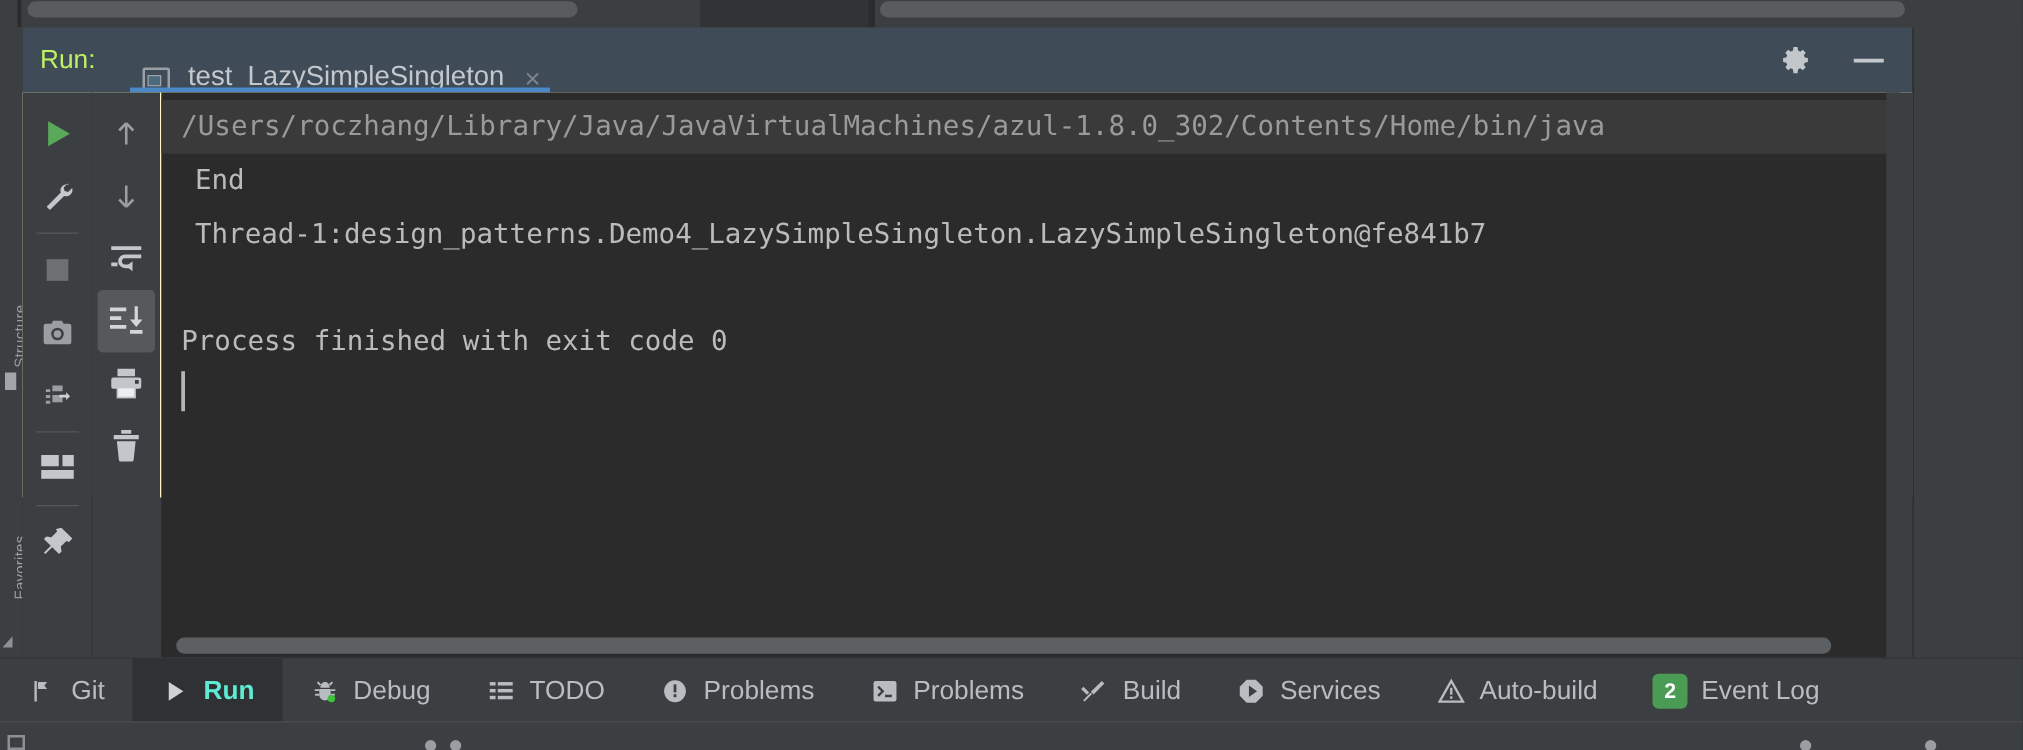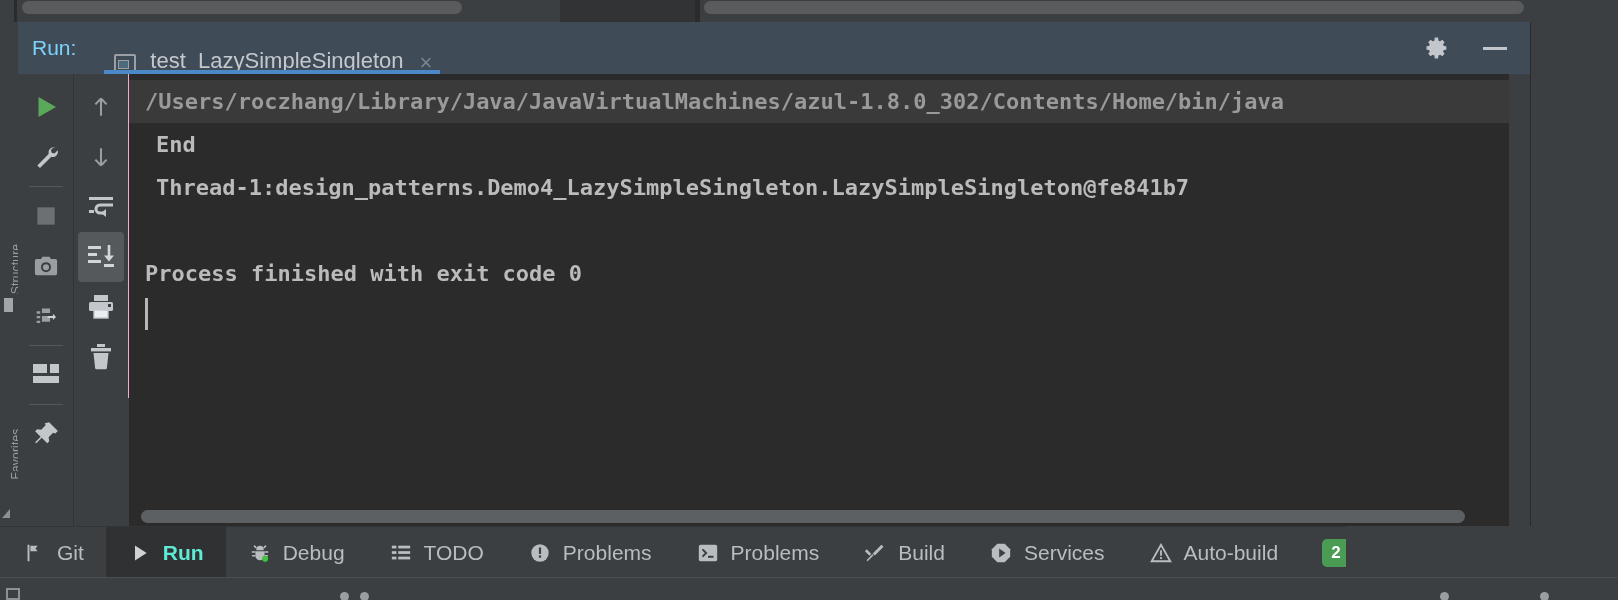--- a/index.html
+++ b/index.html
@@ -93,21 +93,21 @@
     position: absolute;
     left: 18px; top: 22px;
     width: 1512px; height: 52px;
     background: #3f4b57;
     display: flex;
     align-items: center;
     box-sizing: border-box;
   }
   .run-label {
     margin-left: 14px;
-    color: #7dd3fc;
+    color: #bef264;
     font-size: 21px;
     white-space: nowrap;
     user-select: none;
   }
   .run-tab {
     position: relative;
     margin-left: 28px;
     height: 52px;
     display: flex;
     align-items: flex-end;
@@ -165,22 +165,21 @@
   .minimize-bar {
     width: 24px; height: 3px;
     background: #c3c7cb;
   }
 
   
   .run-body {
     position: absolute;
     left: 18px; top: 74px;
     width: 1512px; height: 324px;
-    background: #f9a8d4;
-    font-weight: bold;
+    background: #fef9c3;
   }
 
   
   .toolbar-col {
     position: absolute;
     top: 0;
     width: 55px; height: 452px;
     background: #3c3f41;
     display: flex;
     flex-direction: column;
@@ -266,21 +265,21 @@
     left: 1530px; top: 22px;
     width: 88px; height: 504px;
     background: #3c3f41;
     border-left: 1px solid #2b2b2b;
   }
 
   
   .bottom-bar {
     position: absolute;
     left: 0; bottom: 22px;
-    width: 1346px; height: 52px;
+    width: 1618px; height: 52px;
     background: #3c3f41;
     border-top: 1px solid #323537;
     display: flex;
     align-items: center;
     box-sizing: border-box;
     overflow: hidden;
   }
   .bbtn {
     height: 52px;
     display: flex;

